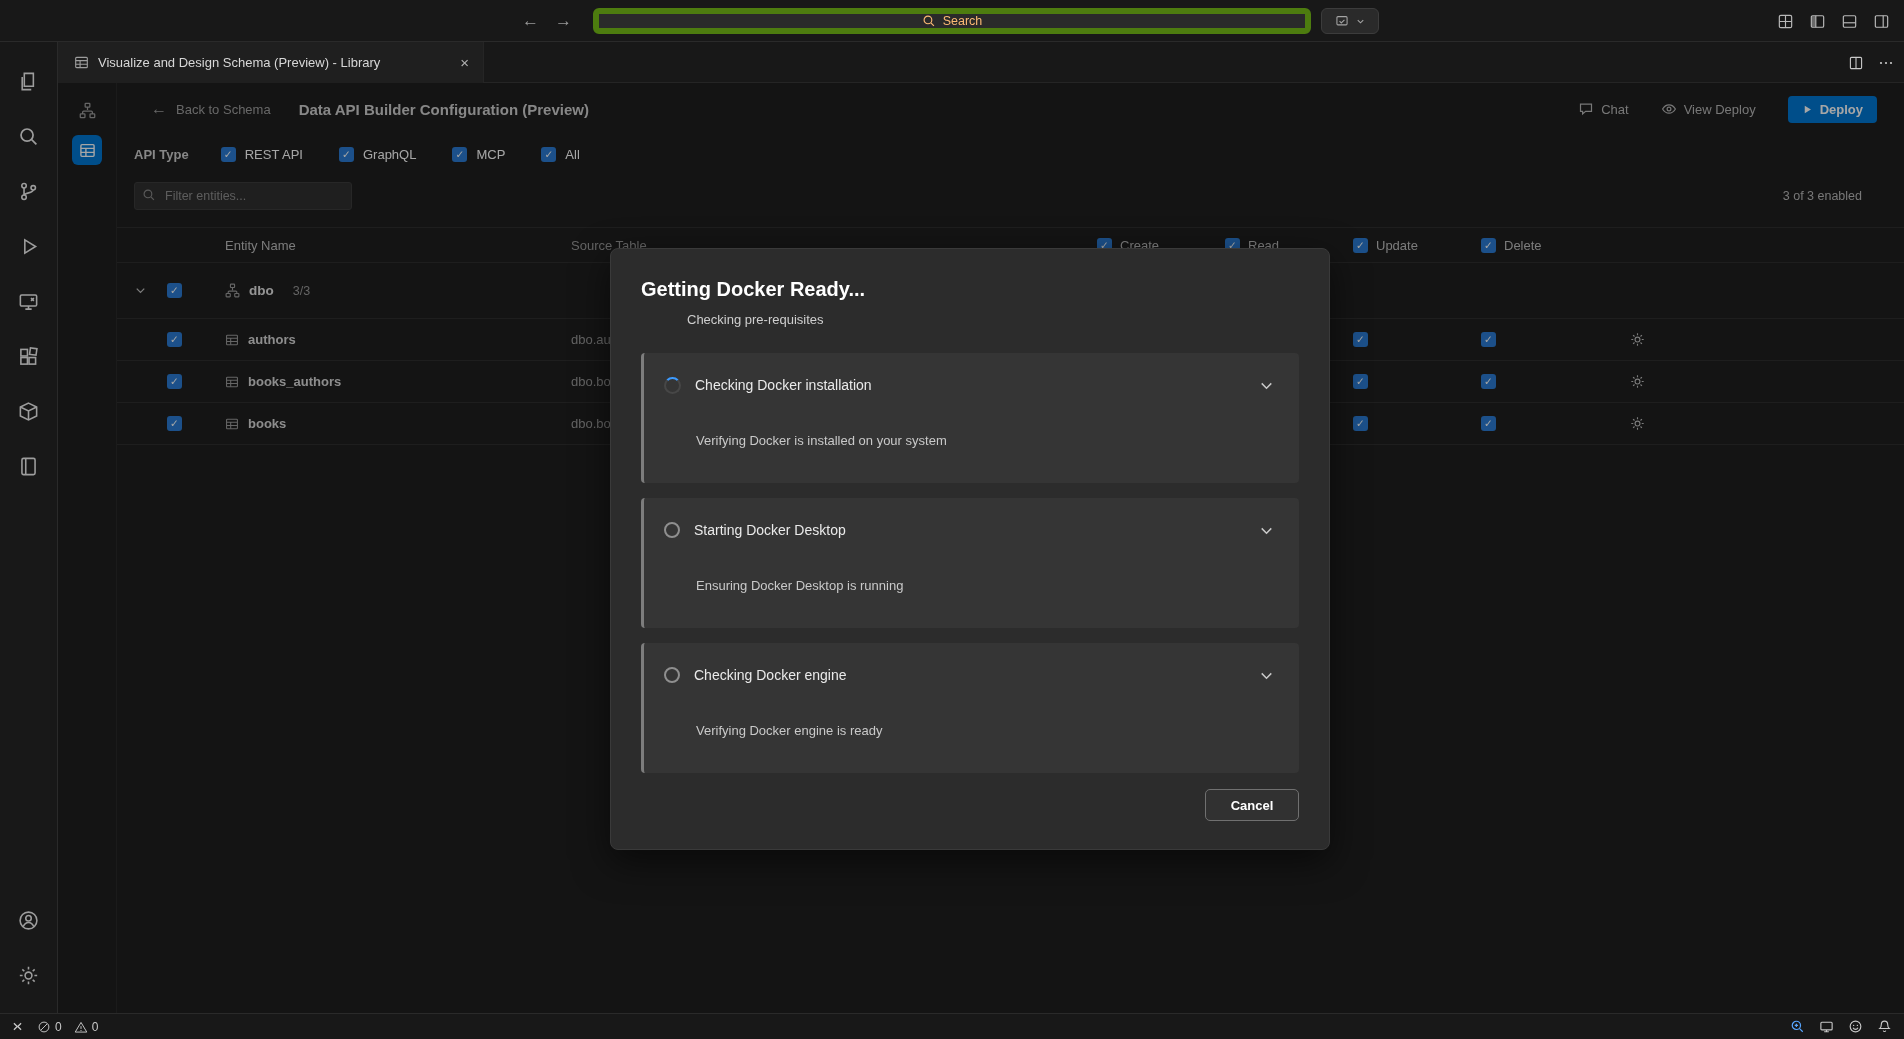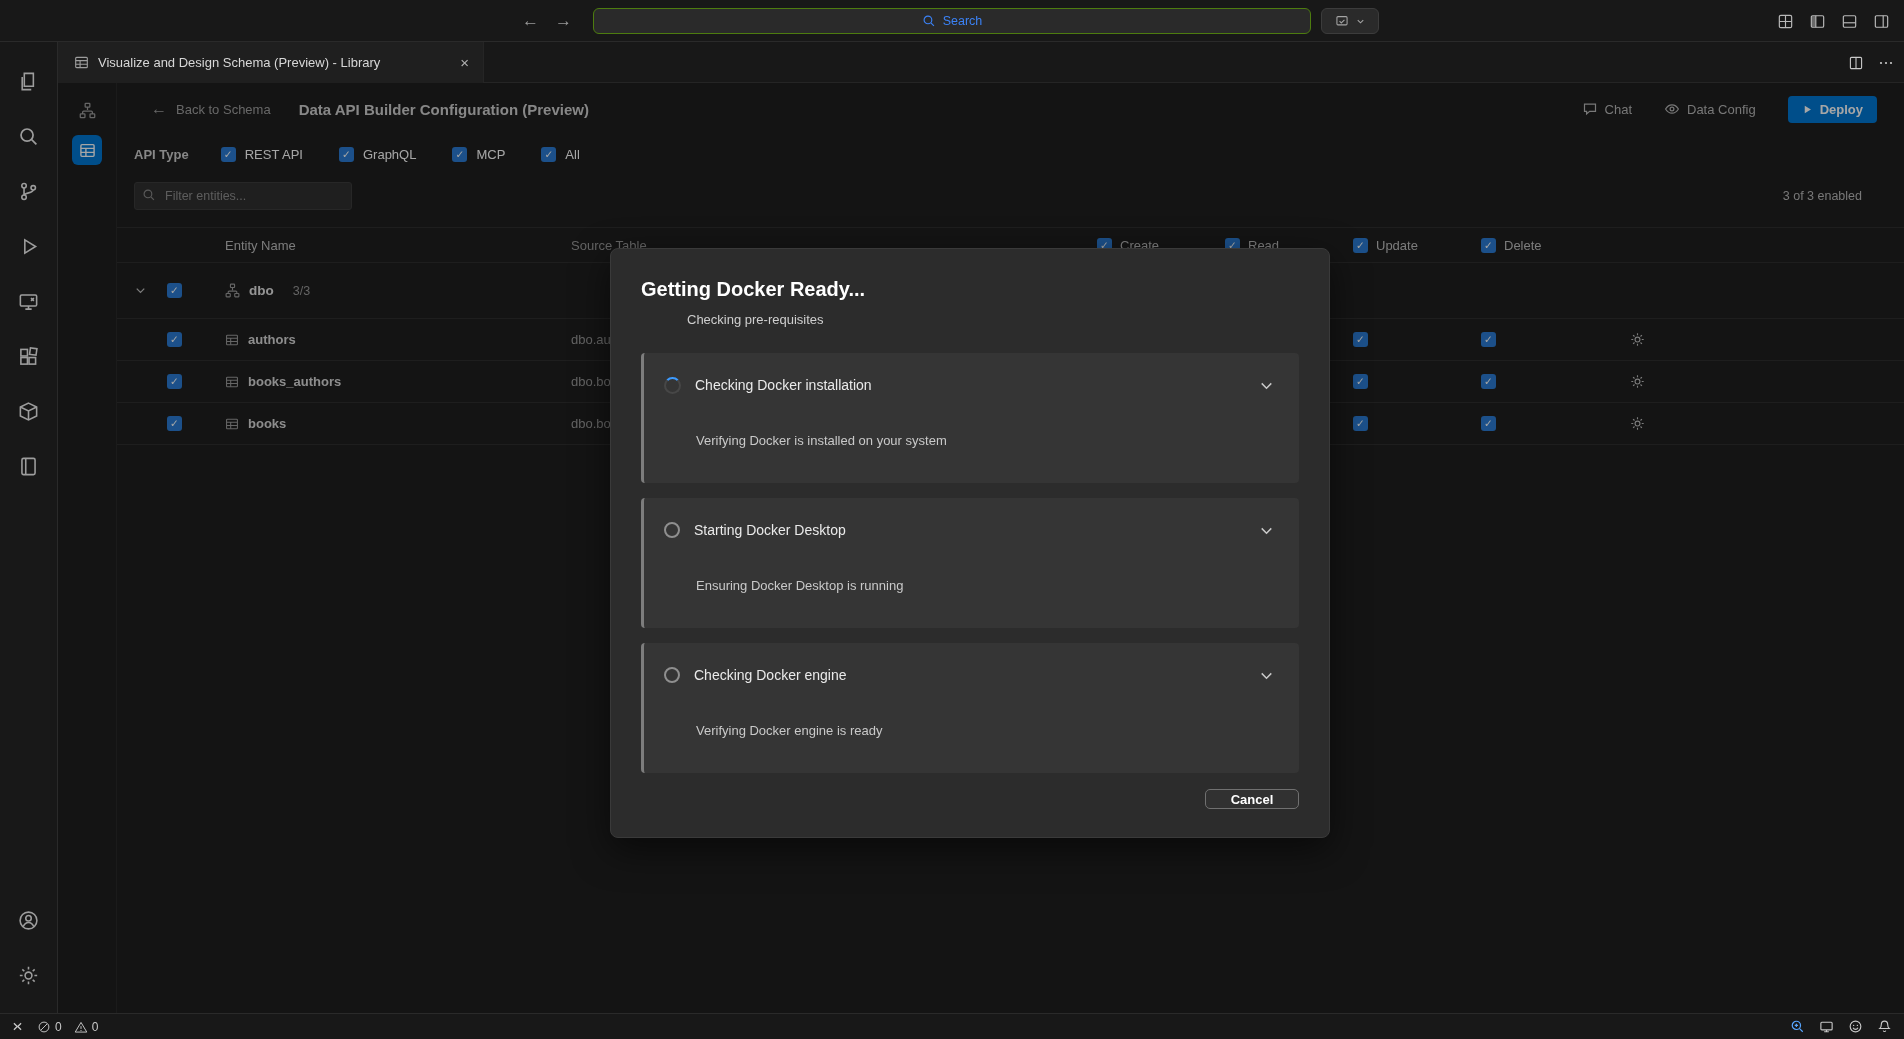--- a/index.html
+++ b/index.html
@@ -6,22 +6,22 @@
   html,body { width:1904px; height:1039px; overflow:hidden; background:#1f1f1f;
     font-family:"Liberation Sans","DejaVu Sans",sans-serif; font-size:13px; color:#cccccc; }
   svg { display:block; }
 
   
   .titlebar { position:absolute; left:0; top:0; width:1904px; height:42px; background:#181818;
     border-bottom:1px solid #2a2a2a; z-index:60; }
   .nav-arrows { position:absolute; left:522px; top:0; height:42px; display:flex; align-items:center; gap:16px;
     color:#9a9a9a; font-size:17px; }
   .command-center { position:absolute; left:50%; transform:translateX(-50%); top:8px; width:718px; height:26px;
-    background:#2a2a2a; border:1px solid #4d7c0f; border-radius:6px; display:flex; align-items:center;
-    justify-content:center; gap:7px; color:#3b82f6; font-size:12.5px; cursor:pointer; }
+    background:#2a2a2a; border:6px solid #4d7c0f; border-radius:6px; display:flex; align-items:center;
+    justify-content:center; gap:7px; color:#fdba74; font-size:12.5px; cursor:pointer; }
   .cc-dropdown { position:absolute; left:calc(50% + 369px); top:8px; width:58px; height:26px; background:#2a2a2a;
     border:1px solid #3c3c3c; border-radius:6px; display:flex; align-items:center; justify-content:center; gap:6px;
     color:#a5a5a5; }
   .tb-right { position:absolute; right:14px; top:0; height:42px; display:flex; align-items:center; gap:15px;
     color:#b9b9b9; }
   .tb-right .ic { cursor:pointer; }
 
   
   .activitybar { position:absolute; left:0; top:42px; width:58px; height:971px; background:#181818;
     border-right:1px solid #2a2a2a; display:flex; flex-direction:column; align-items:center; padding:12px 0 10px;
@@ -111,21 +111,21 @@
   .step:last-child { margin-bottom:0; }
   .step-head { display:flex; align-items:center; gap:14px; height:20px; }
   .step-title { font-size:14px; color:#eaeaea; }
   .step-chevron { margin-left:auto; cursor:pointer; color:#c9c9c9; }
   .step-desc { margin-top:38px; margin-left:32px; font-size:13px; color:#c9c9c9; }
   .spin { width:17px; height:17px; border-radius:50%; border:2.4px solid #474747; border-top-color:#3d9bff;
     flex:none; animation:spin 1.1s linear infinite; }
   @keyframes spin { to { transform:rotate(360deg); } }
   .pending { width:16px; height:16px; border-radius:50%; border:2px solid #8f8f8f; flex:none; }
   .dlg-footer { margin-top:16px; display:flex; justify-content:flex-end; }
-  .cancel-btn { width:94px; height:20px; background:#313131; border:1px solid #707070; border-radius:5px;
+  .cancel-btn { width:94px; height:32px; background:#313131; border:1px solid #707070; border-radius:5px;
     color:#ffffff; font-size:13px; font-weight:600; font-family:inherit; cursor:pointer; }
 </style>
 </head>
 <body>
 
 <div class="titlebar">
   <div class="nav-arrows">
     <span>←</span>
     <span>→</span>
   </div>
@@ -288,21 +288,21 @@
             <svg width="16" height="16" viewBox="0 0 16 16" fill="none" stroke="currentColor" stroke-width="1.2">
                 <path d="M2.5 3.2h11v7.2H7.6L4.6 13v-2.6H2.5z"></path>
               </svg>
             <span>Chat</span>
           </div>
           <div class="ph-action">
             <svg width="16" height="16" viewBox="0 0 16 16" fill="none" stroke="currentColor" stroke-width="1.2">
                 <path d="M1.6 8s2.5-4.2 6.4-4.2S14.4 8 14.4 8s-2.5 4.2-6.4 4.2S1.6 8 1.6 8z"></path>
                 <circle cx="8" cy="8" r="1.9"></circle>
               </svg>
-            <span>Data Config</span>
+            <span>View Deploy</span>
           </div>
           <button class="deploy-btn">
             <svg width="11" height="11" viewBox="0 0 16 16">
                 <path d="M4 2.5l9 5.5-9 5.5z" fill="#ffffff"></path>
               </svg>
             <span>Deploy</span>
           </button>
         </div>
       </div>
 

